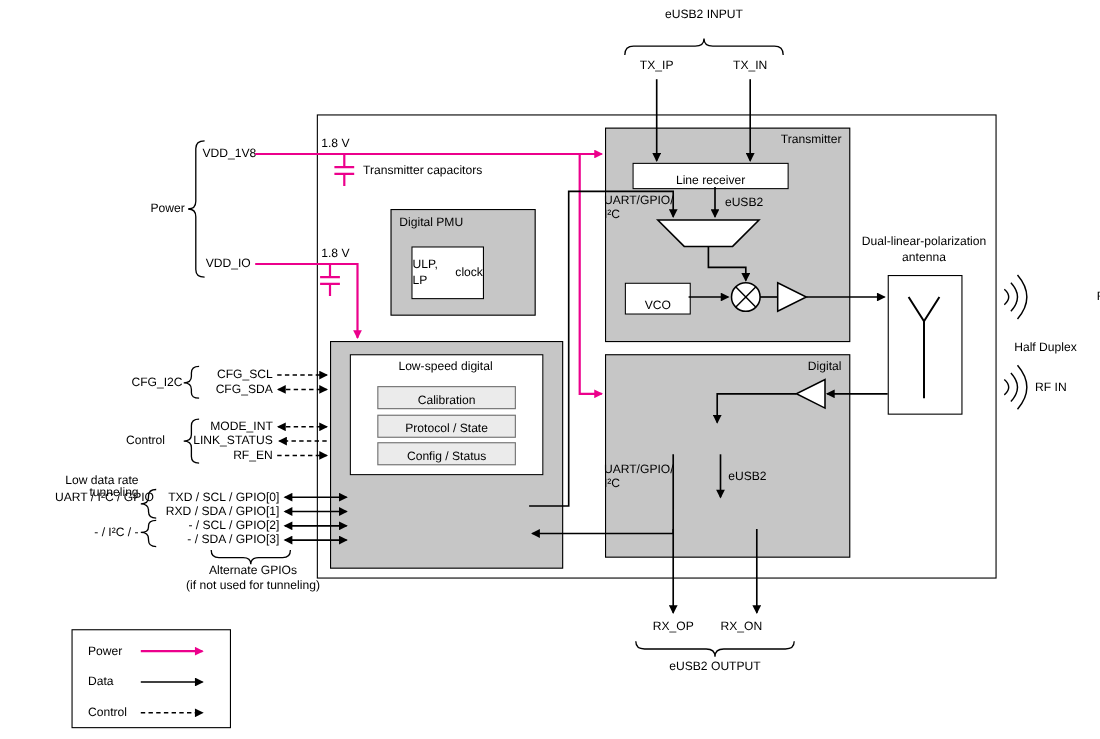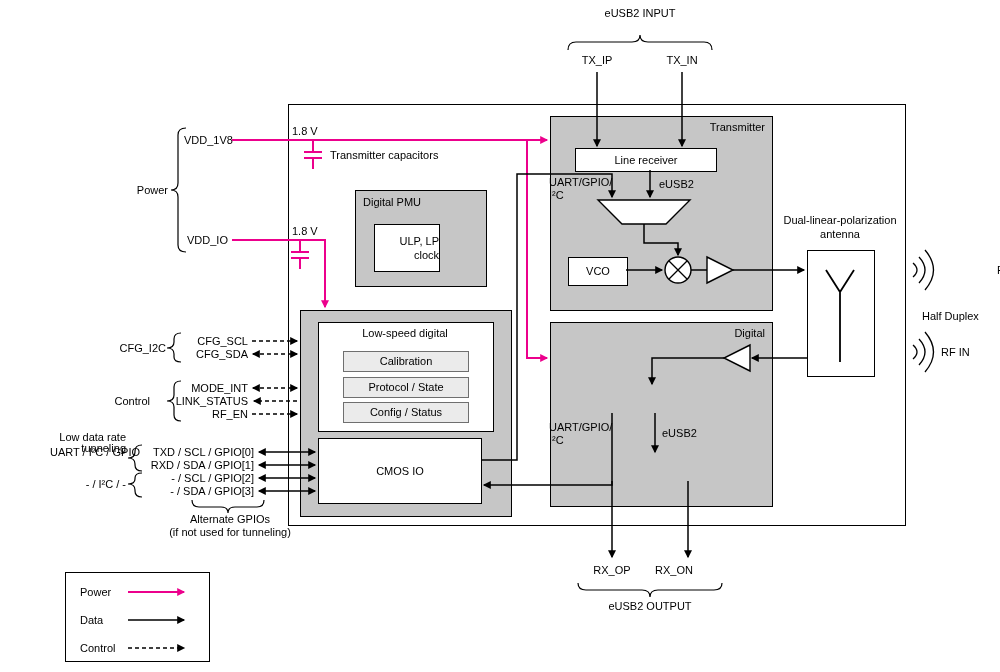--- a/index.html
+++ b/index.html
@@ -8,22 +8,22 @@
   .abs{position:absolute}
   .chip{border:1px solid #000;background:#fff}
   .g{background:#c6c6c6;border:1px solid #000}
   .wb{background:#fff;border:1px solid #000}
   .lb{background:#ebebeb;border:1px solid #6f6f6f}
   .t{line-height:13px;white-space:nowrap}
   .c{text-align:center}
   .r{text-align:right}
   .b{font-weight:normal}
   .s{font-size:11px;line-height:11px}
-  .vc{display:flex;align-items:center;justify-content:center}
-  .col{display:flex;flex-direction:column;align-items:flex-end;justify-content:center;line-height:14px}
+  .vc{display:flex;align-items:flex-end;justify-content:center}
+  .col{display:flex;flex-direction:row;align-items:center;justify-content:center;line-height:14px}
   svg.ov{position:absolute;left:0;top:0;pointer-events:none}
   .k{stroke:#000;stroke-width:1.5;fill:none}
   .k2{stroke:#000;stroke-width:1.3;fill:none}
   .kd{stroke:#000;stroke-width:1.4;fill:none;stroke-dasharray:4 3}
   .p{stroke:#ec008c;stroke-width:2;fill:none}
   .br{stroke:#000;stroke-width:1.2;fill:none}
   .shape{fill:#fff;stroke:#000;stroke-width:1.4}
 </style>
 </head>
 <body>
@@ -48,23 +48,20 @@
     <span>clock</span>
     </div>
   <div class="abs lb vc" style="left:343px;top:351px;width:124px;height:19px">
     <span class="t">Calibration</span>
     </div>
   <div class="abs lb vc" style="left:343px;top:377px;width:124px;height:19px">
     <span class="t">Protocol / State</span>
     </div>
   <div class="abs lb vc" style="left:343px;top:402px;width:124px;height:19px">
     <span class="t">Config / Status</span>
-    </div>
-  <div class="abs wb vc" style="left:318px;top:438px;width:162px;height:64px">
-    <span class="t">CMOS IO</span>
     </div>
   <div class="abs wb" style="left:807px;top:250px;width:66px;height:125px"></div>
   <div class="abs wb" style="left:65px;top:572px;width:143px;height:88px"></div>
 
   <div class="abs t c" style="left:570px;top:7px;width:140px">eUSB2 INPUT</div>
   <div class="abs t c" style="left:570px;top:54px;width:54px">TX_IP</div>
   <div class="abs t c" style="left:655px;top:54px;width:54px">TX_IN</div>
 
   <div class="abs t r b" style="left:640px;top:121px;width:125px">Transmitter</div>
   <div class="abs t" style="left:549px;top:176px">UART/GPIO/</div>

